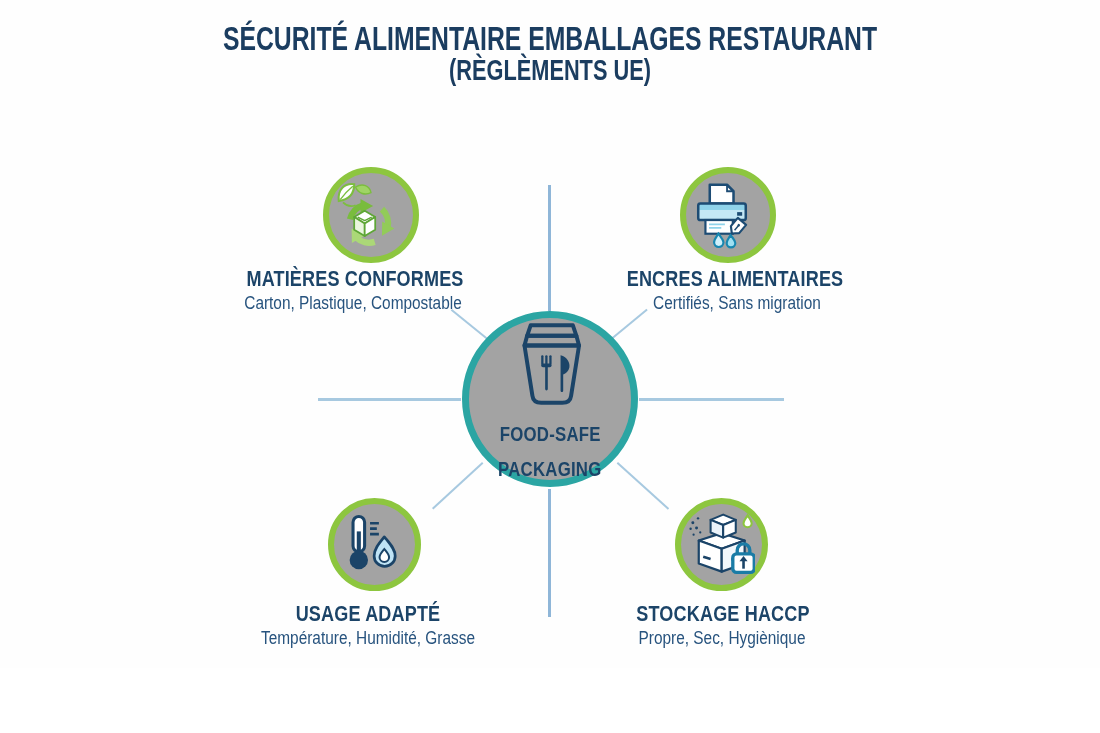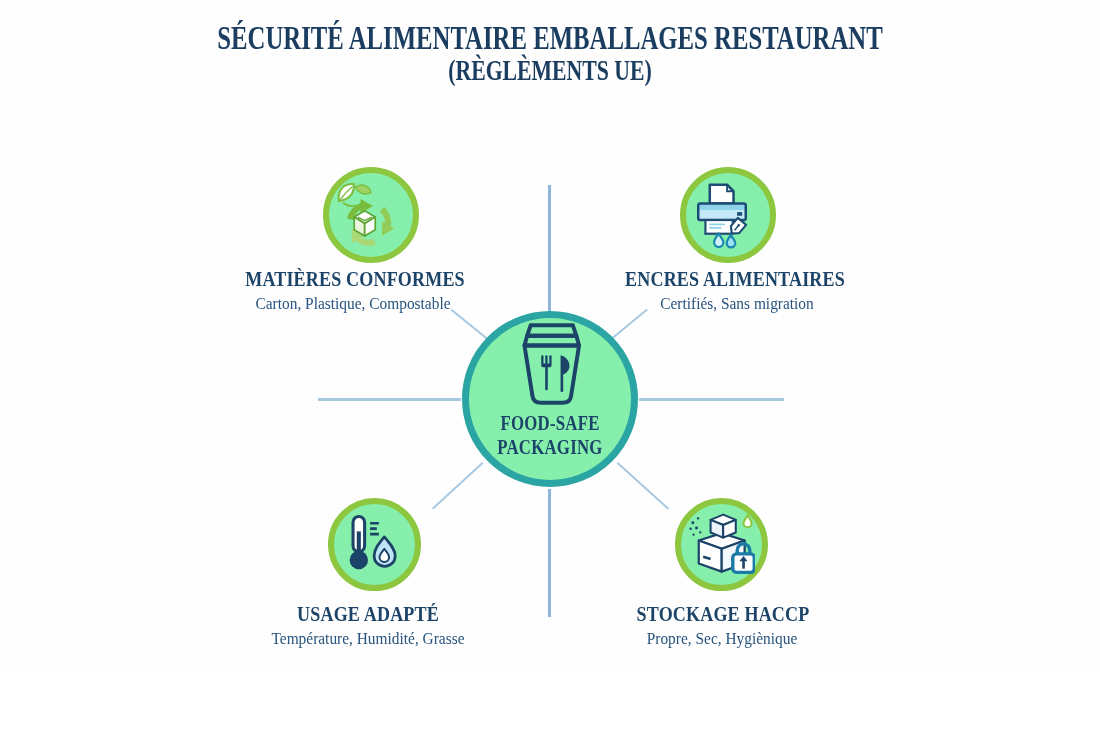--- a/index.html
+++ b/index.html
@@ -1,39 +1,39 @@
 <!DOCTYPE html>
 <html><head>
 <meta charset="utf-8">
 <style>
   html,body { margin:0; padding:0; background:#ffffff; }
   .canvas {
     position:relative; width:1100px; height:668px; background:#fefefe;
-    font-family:Liberation Serif, serif; overflow:hidden;
+    font-family:Liberation Sans, sans-serif; overflow:hidden;
   }
   
   .title {
     position:absolute; left:0; right:0; top:20px; text-align:center;
     font-size:33px; font-weight:800; color:#1b3d60; letter-spacing:0px;
     transform:scaleX(0.75); transform-origin:center; white-space:nowrap;
   }
   .subtitle {
     position:absolute; left:0; right:0; top:54px; text-align:center;
     font-size:29px; font-weight:600; color:#1b3d60;
     transform:scaleX(0.75); transform-origin:center; white-space:nowrap;
   }
   
   .line { position:absolute; background:#a7c9e0; }
   .v { width:2.5px; background:#8fb6d8; }
   .h { height:2.5px; }
   .diag { height:1.8px; transform-origin:0 0; }
   
   .ring {
-    position:absolute; border-radius:50%; background:#86efac; box-sizing:border-box;
-    display:flex; align-items:center; justify-content:flex-start;
+    position:absolute; border-radius:50%; background:#a3a3a3; box-sizing:border-box;
+    display:flex; align-items:center; justify-content:space-between;
   }
   .ring-green { border:6px solid #8dc63f; }
   .hub {
     border:7px solid #2ba5a3; flex-direction:column;
     left:462px; top:311px; width:176px; height:176px;
   }
   .hub-label {
     color:#1b4468; font-weight:800; font-size:21px; line-height:1.05;
     text-align:center; transform:scaleX(0.8); transform-origin:center;
     letter-spacing:0.3px; margin-top:2px; white-space:nowrap;

